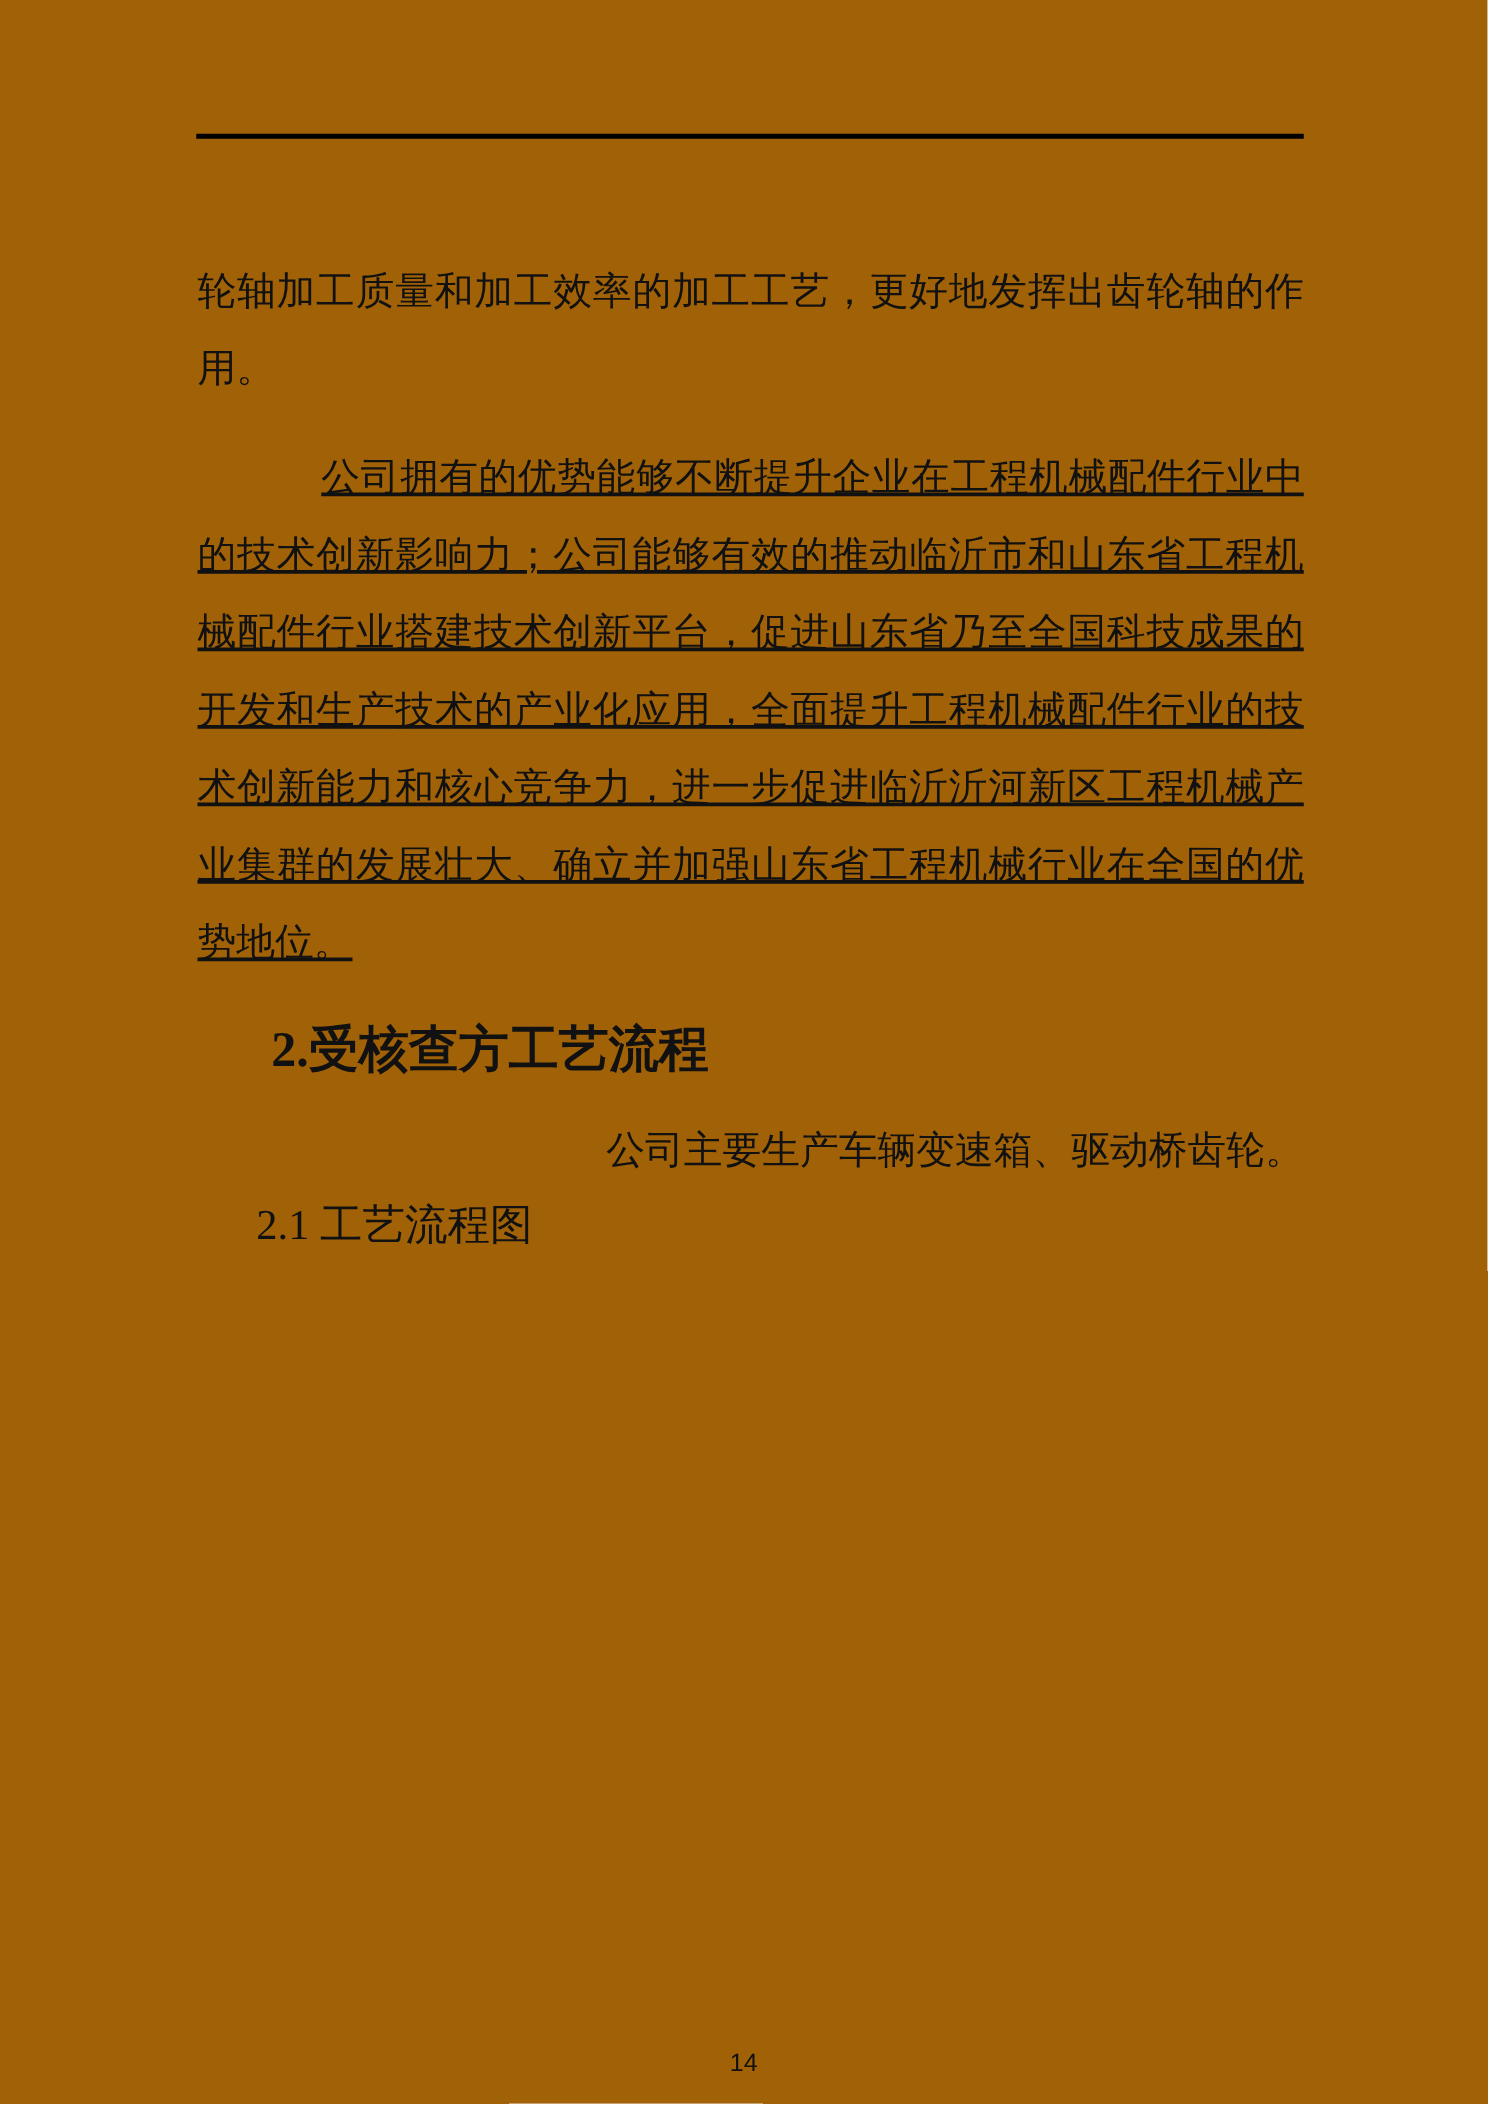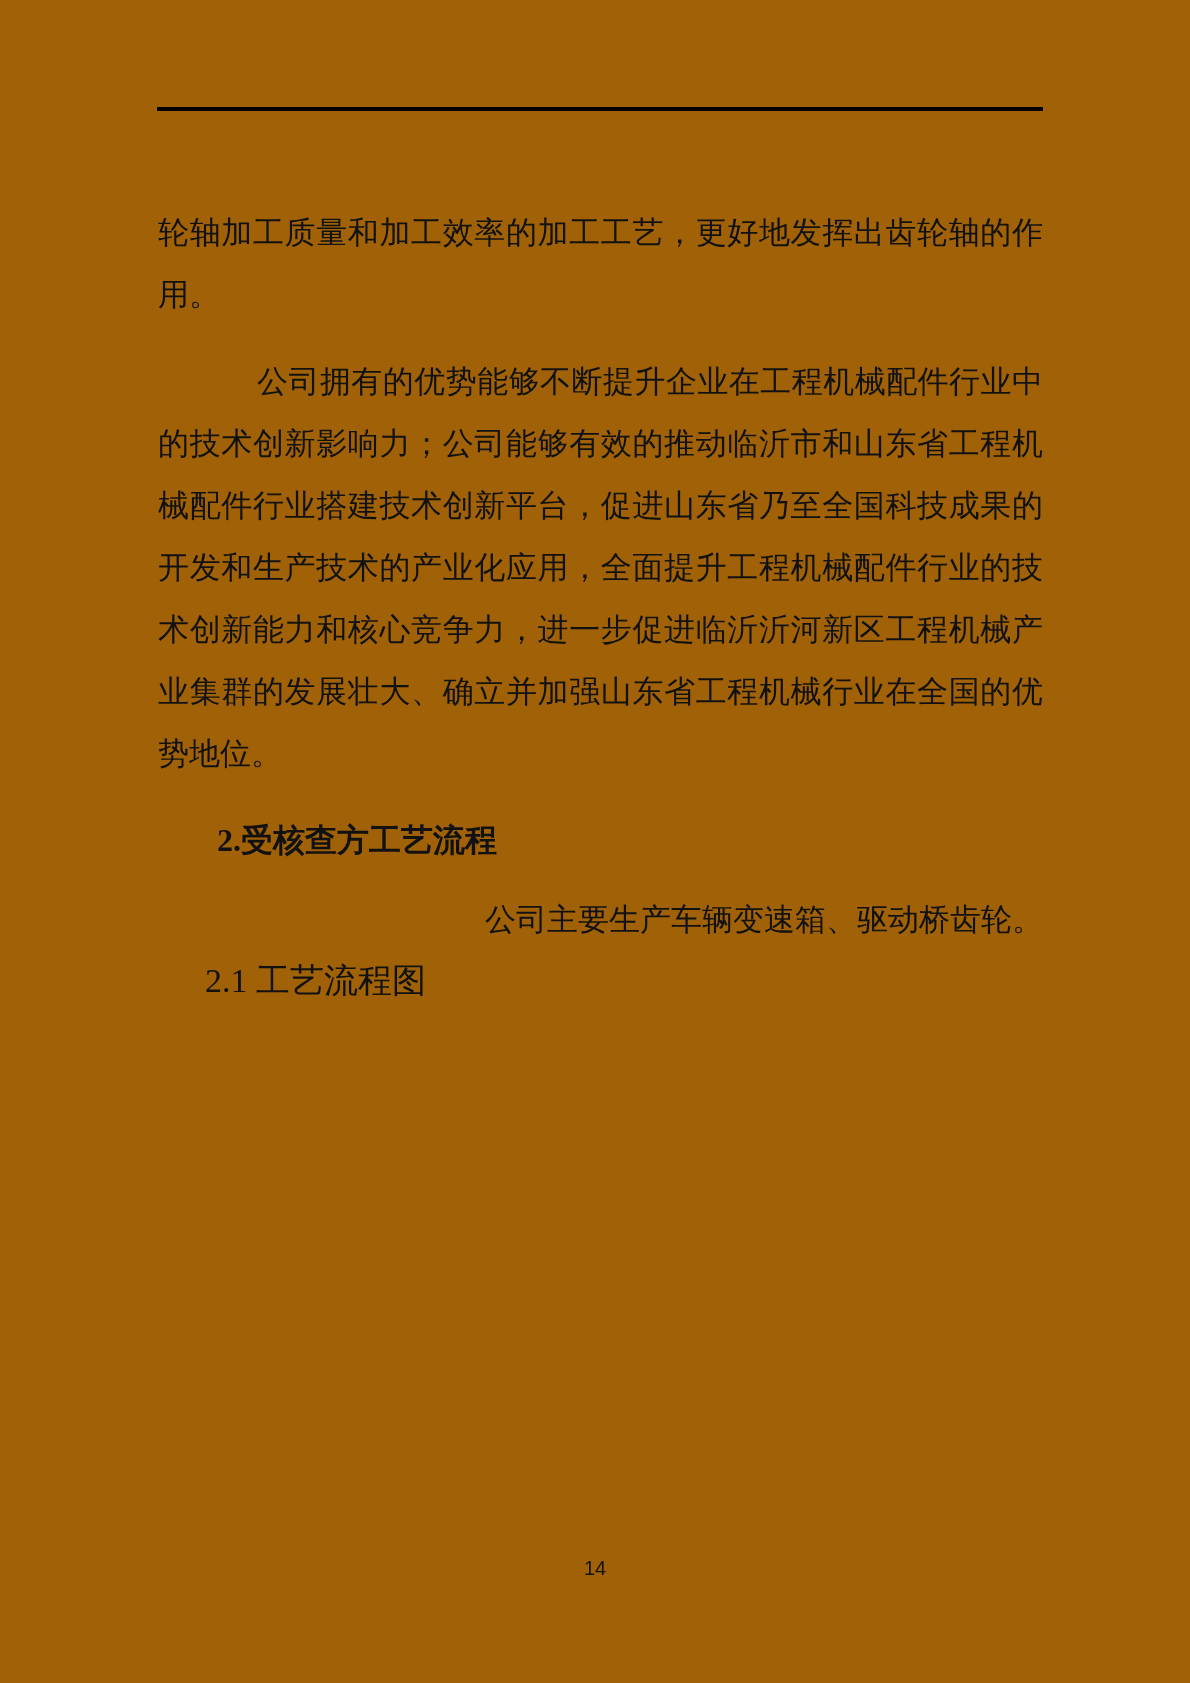--- a/index.html
+++ b/index.html
@@ -37,25 +37,25 @@
     text-align: justify;
     text-justify: inter-ideograph;
     letter-spacing: 0;
     word-break: break-all;
     color: #111111;
   }
   .para.indent {
     text-indent: 99px;
   }
   .para.p2 { margin-top: 22px; }
-  .para.p3 { margin-top: 25px; }
+  .para.p3 { margin-top: 25px; text-decoration: underline; }
   .section-heading {
     margin: 24px 0 0 0;
     padding-left: 59px;
-    font-size: 32px;
+    font-size: 40px;
     line-height: 62px;
     font-weight: bold;
     color: #111111;
   }
   .section-intro {
     margin: 18px 0 0 0;
     padding-left: 49px;
     font-size: 31px;
     line-height: 62px;
     color: #111111;
@@ -65,21 +65,21 @@
     margin: 0;
     padding-left: 47px;
     font-size: 34px;
     line-height: 60px;
     font-weight: normal;
     color: #111111;
   }
   .page-number {
     position: absolute;
     left: 0;
-    top: 1556px;
+    top: 1639px;
     width: 100%;
     text-align: center;
     font-size: 20px;
     line-height: 24px;
     font-family: "Liberation Sans", sans-serif;
     color: #111111;
   }
 </style>
 </head>
 <body>

